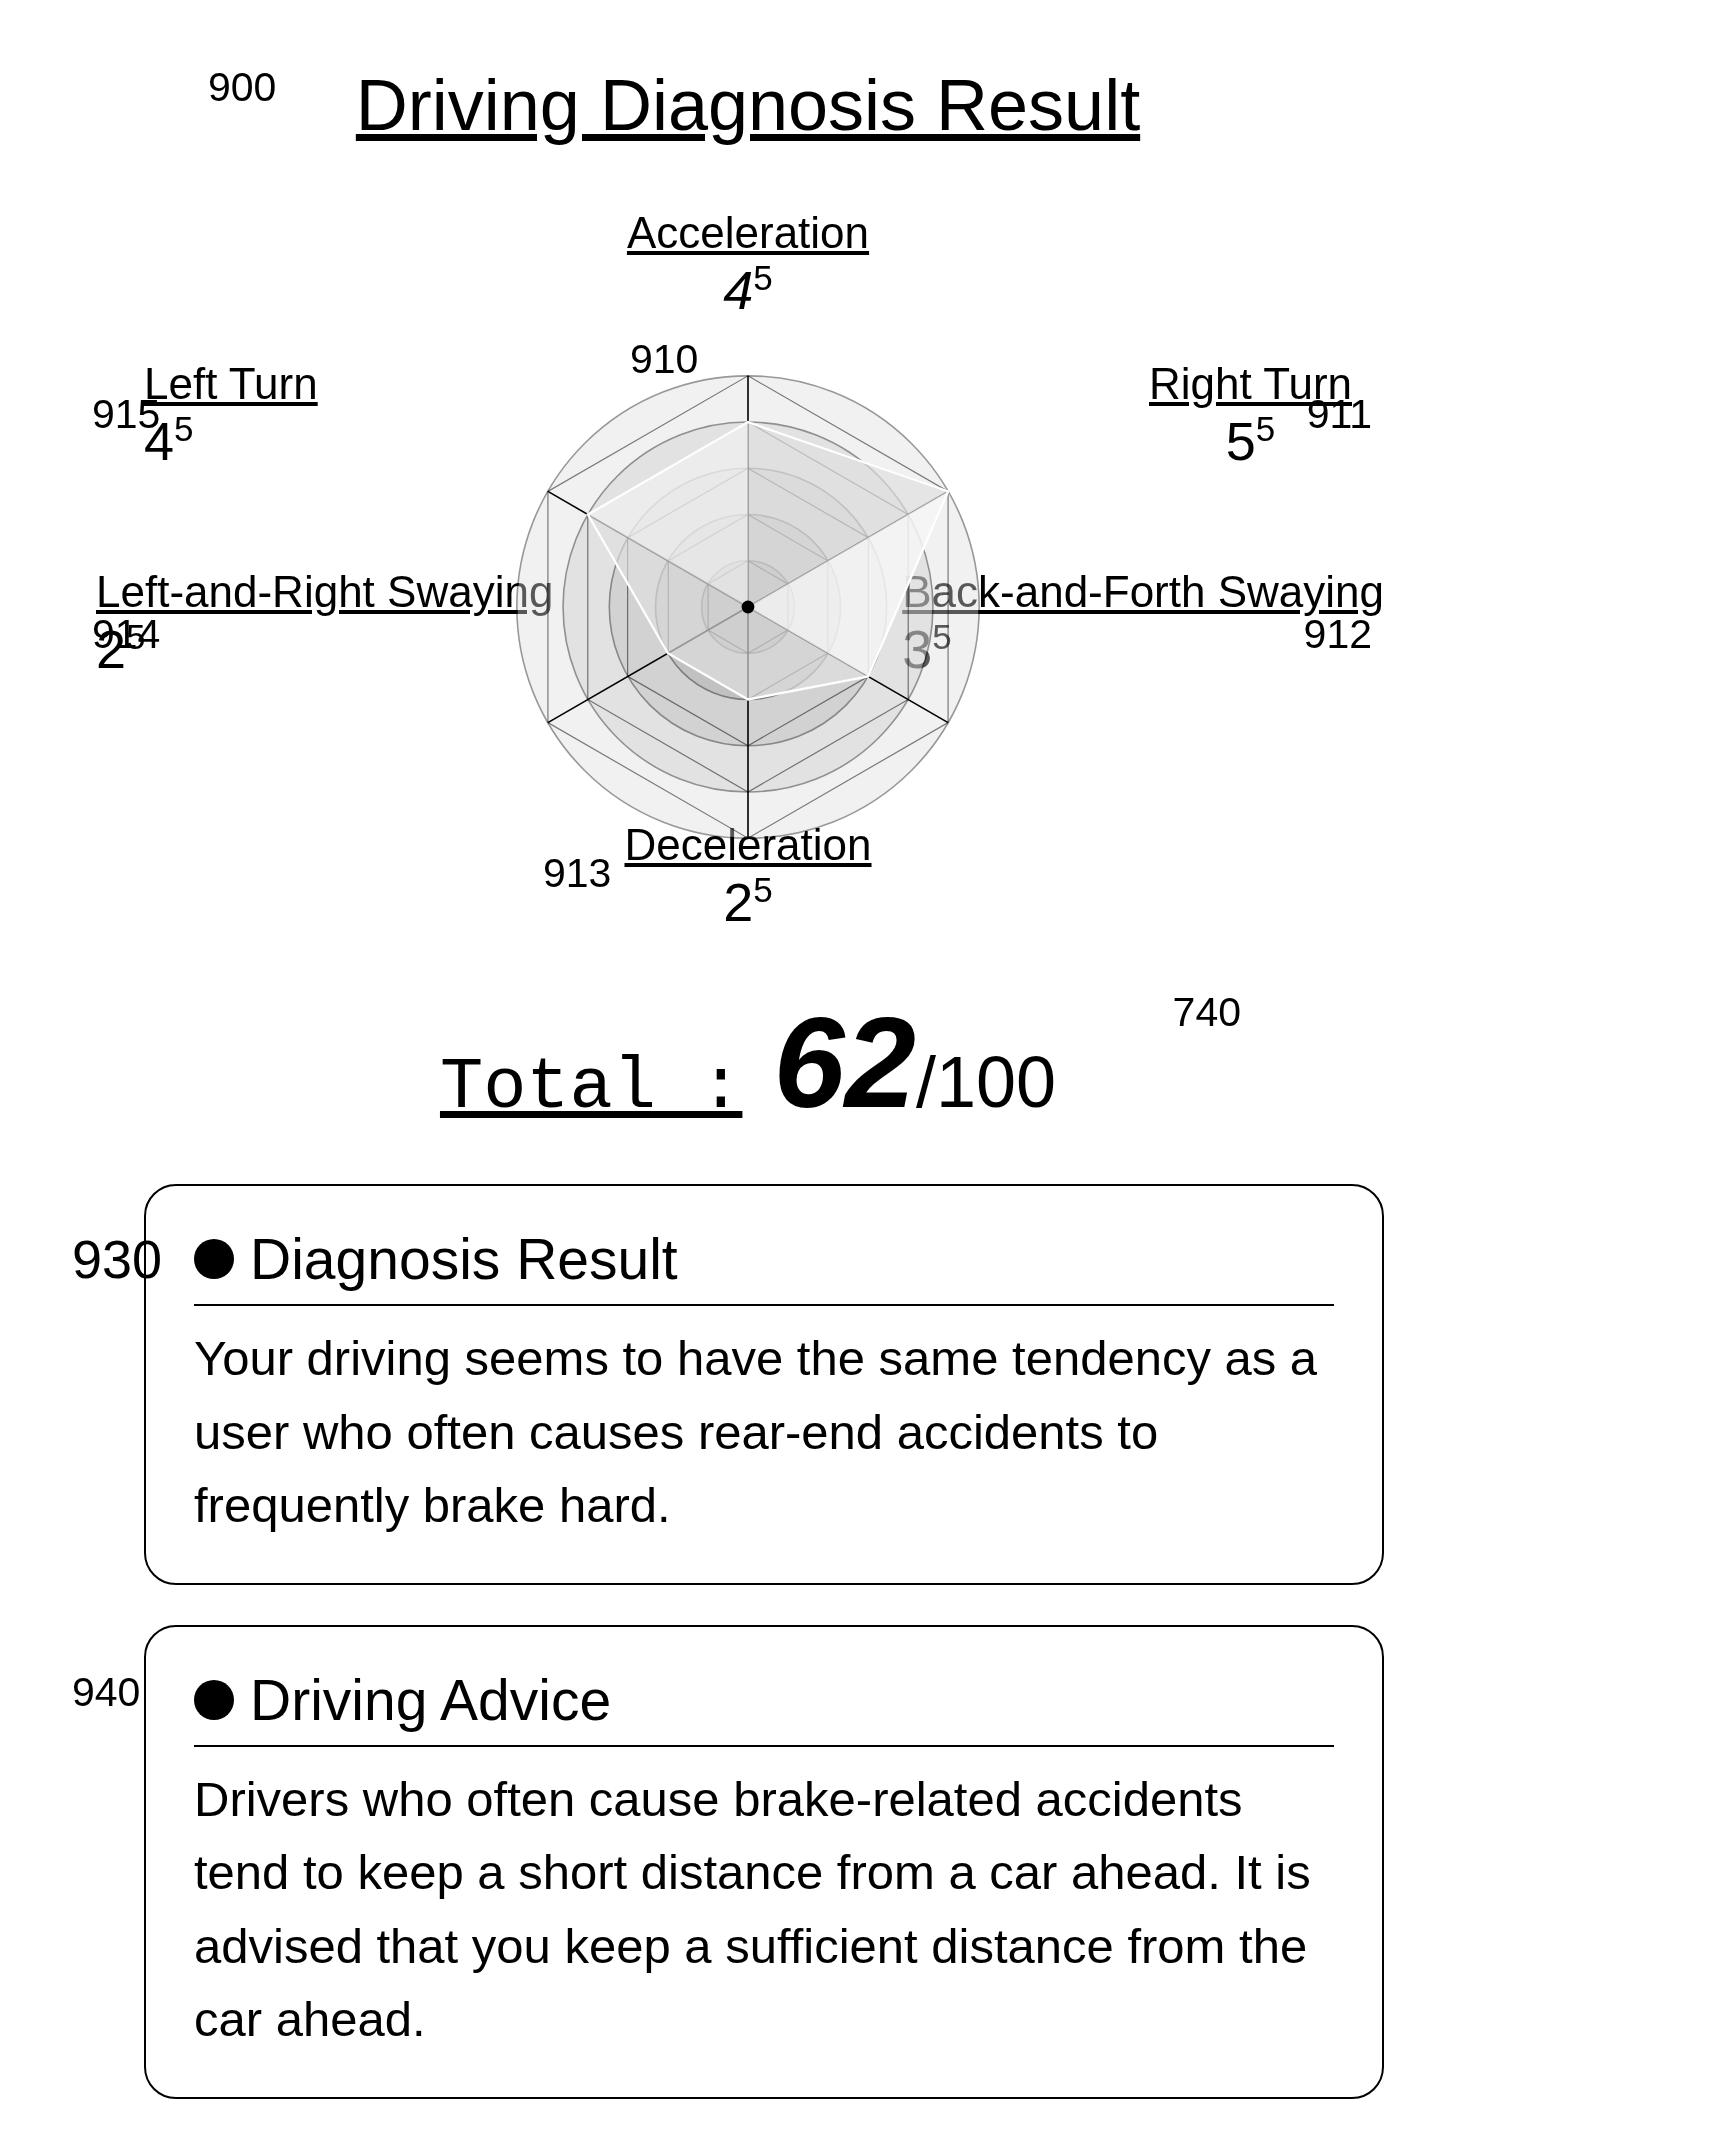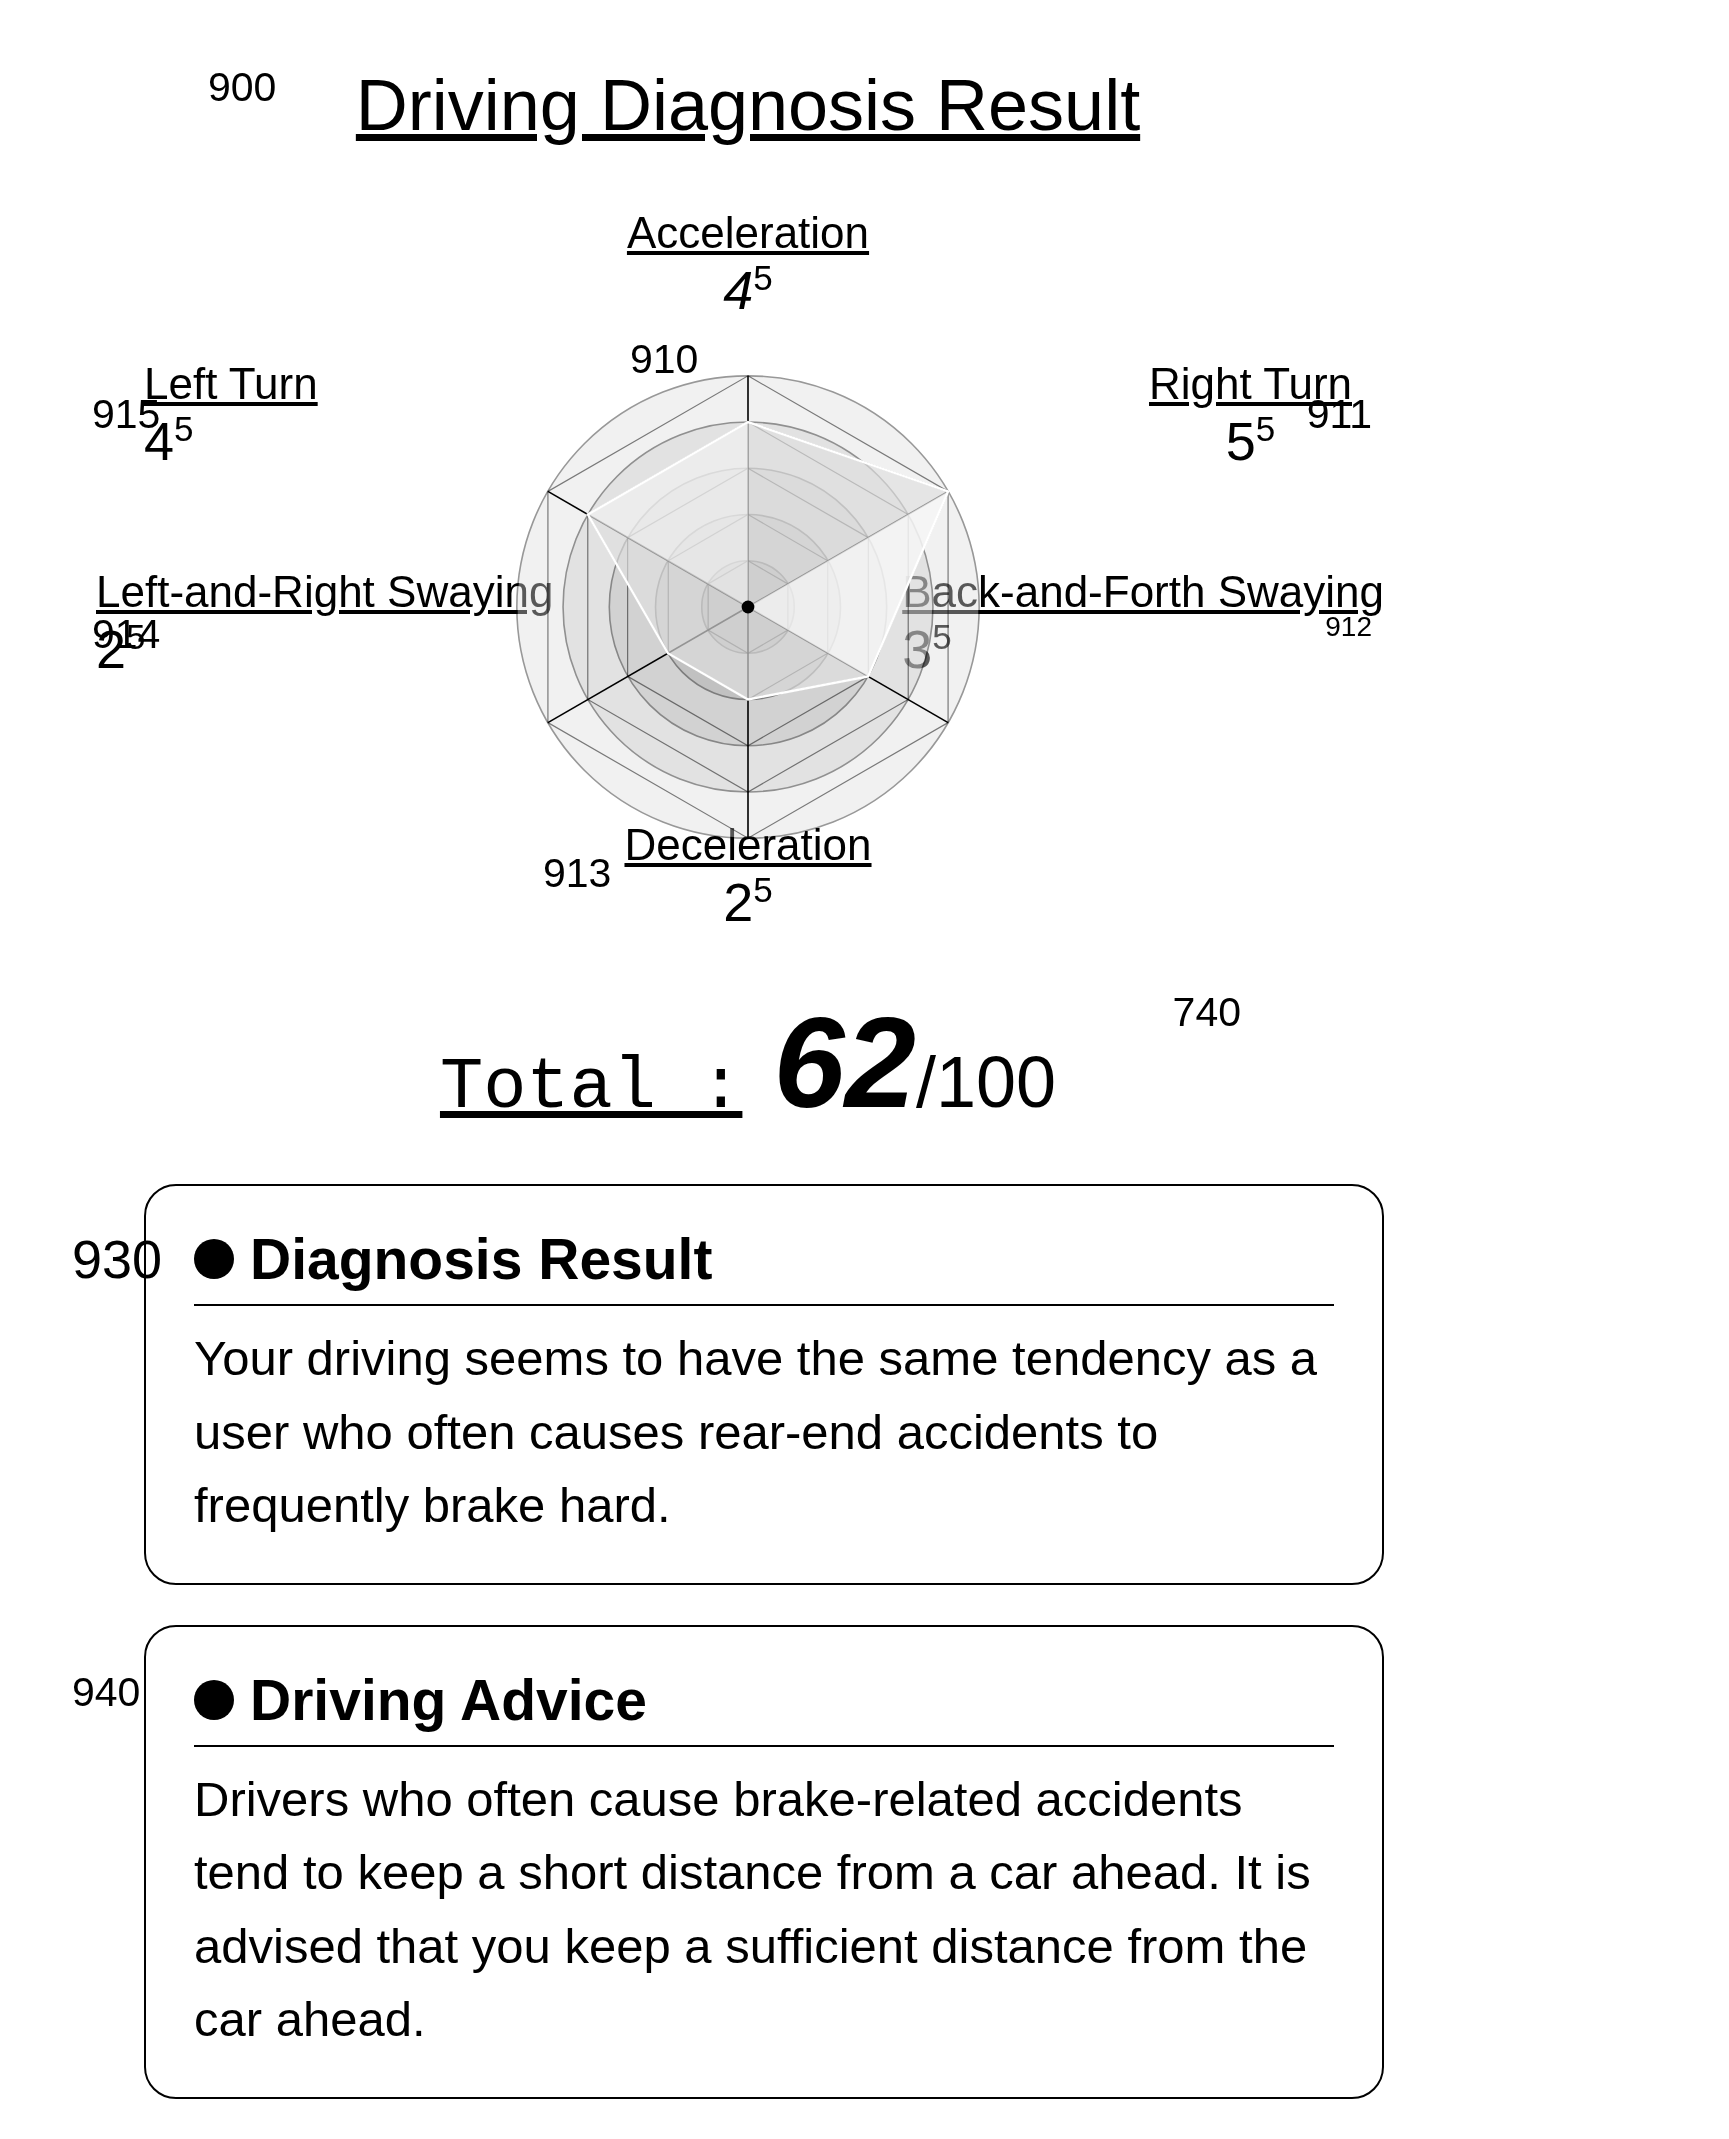--- a/index.html
+++ b/index.html
@@ -112,21 +112,21 @@
     
     .label-left-turn {
       top: 183px;
       left: 96px;
       text-align: left;
     }
 
     
     .ref-910 { position: absolute; top: 160px; left: 582px; font-size: 41px; }
     .ref-911 { position: absolute; top: 215px; right: 76px; font-size: 41px; }
-    .ref-912 { position: absolute; top: 435px; right: 76px; font-size: 28px; }
+    .ref-912 { position: absolute; top: 435px; right: 76px; font-size: 41px; }
     .ref-913 { position: absolute; bottom: 140px; left: 495px; font-size: 41px; }
     .ref-914 { position: absolute; top: 435px; left: 44px; font-size: 41px; text-align: right; }
     .ref-915 { position: absolute; top: 215px; left: 44px; font-size: 41px; }
 
     
     .total-section {
       text-align: center;
       margin-top: 32px;
       position: relative;
     }
@@ -179,21 +179,21 @@
       width: 40px;
       height: 40px;
       background: #000;
       border-radius: 50%;
       display: inline-block;
       flex-shrink: 0;
     }
 
     .box-title {
       font-size: 57px;
-      font-weight: 700;
+      font-weight: 400;
     }
 
     .box-content {
       font-size: 49px;
       line-height: 1.5;
       margin-top: 16px;
     }
 
     .box-wrapper {
       position: relative;

